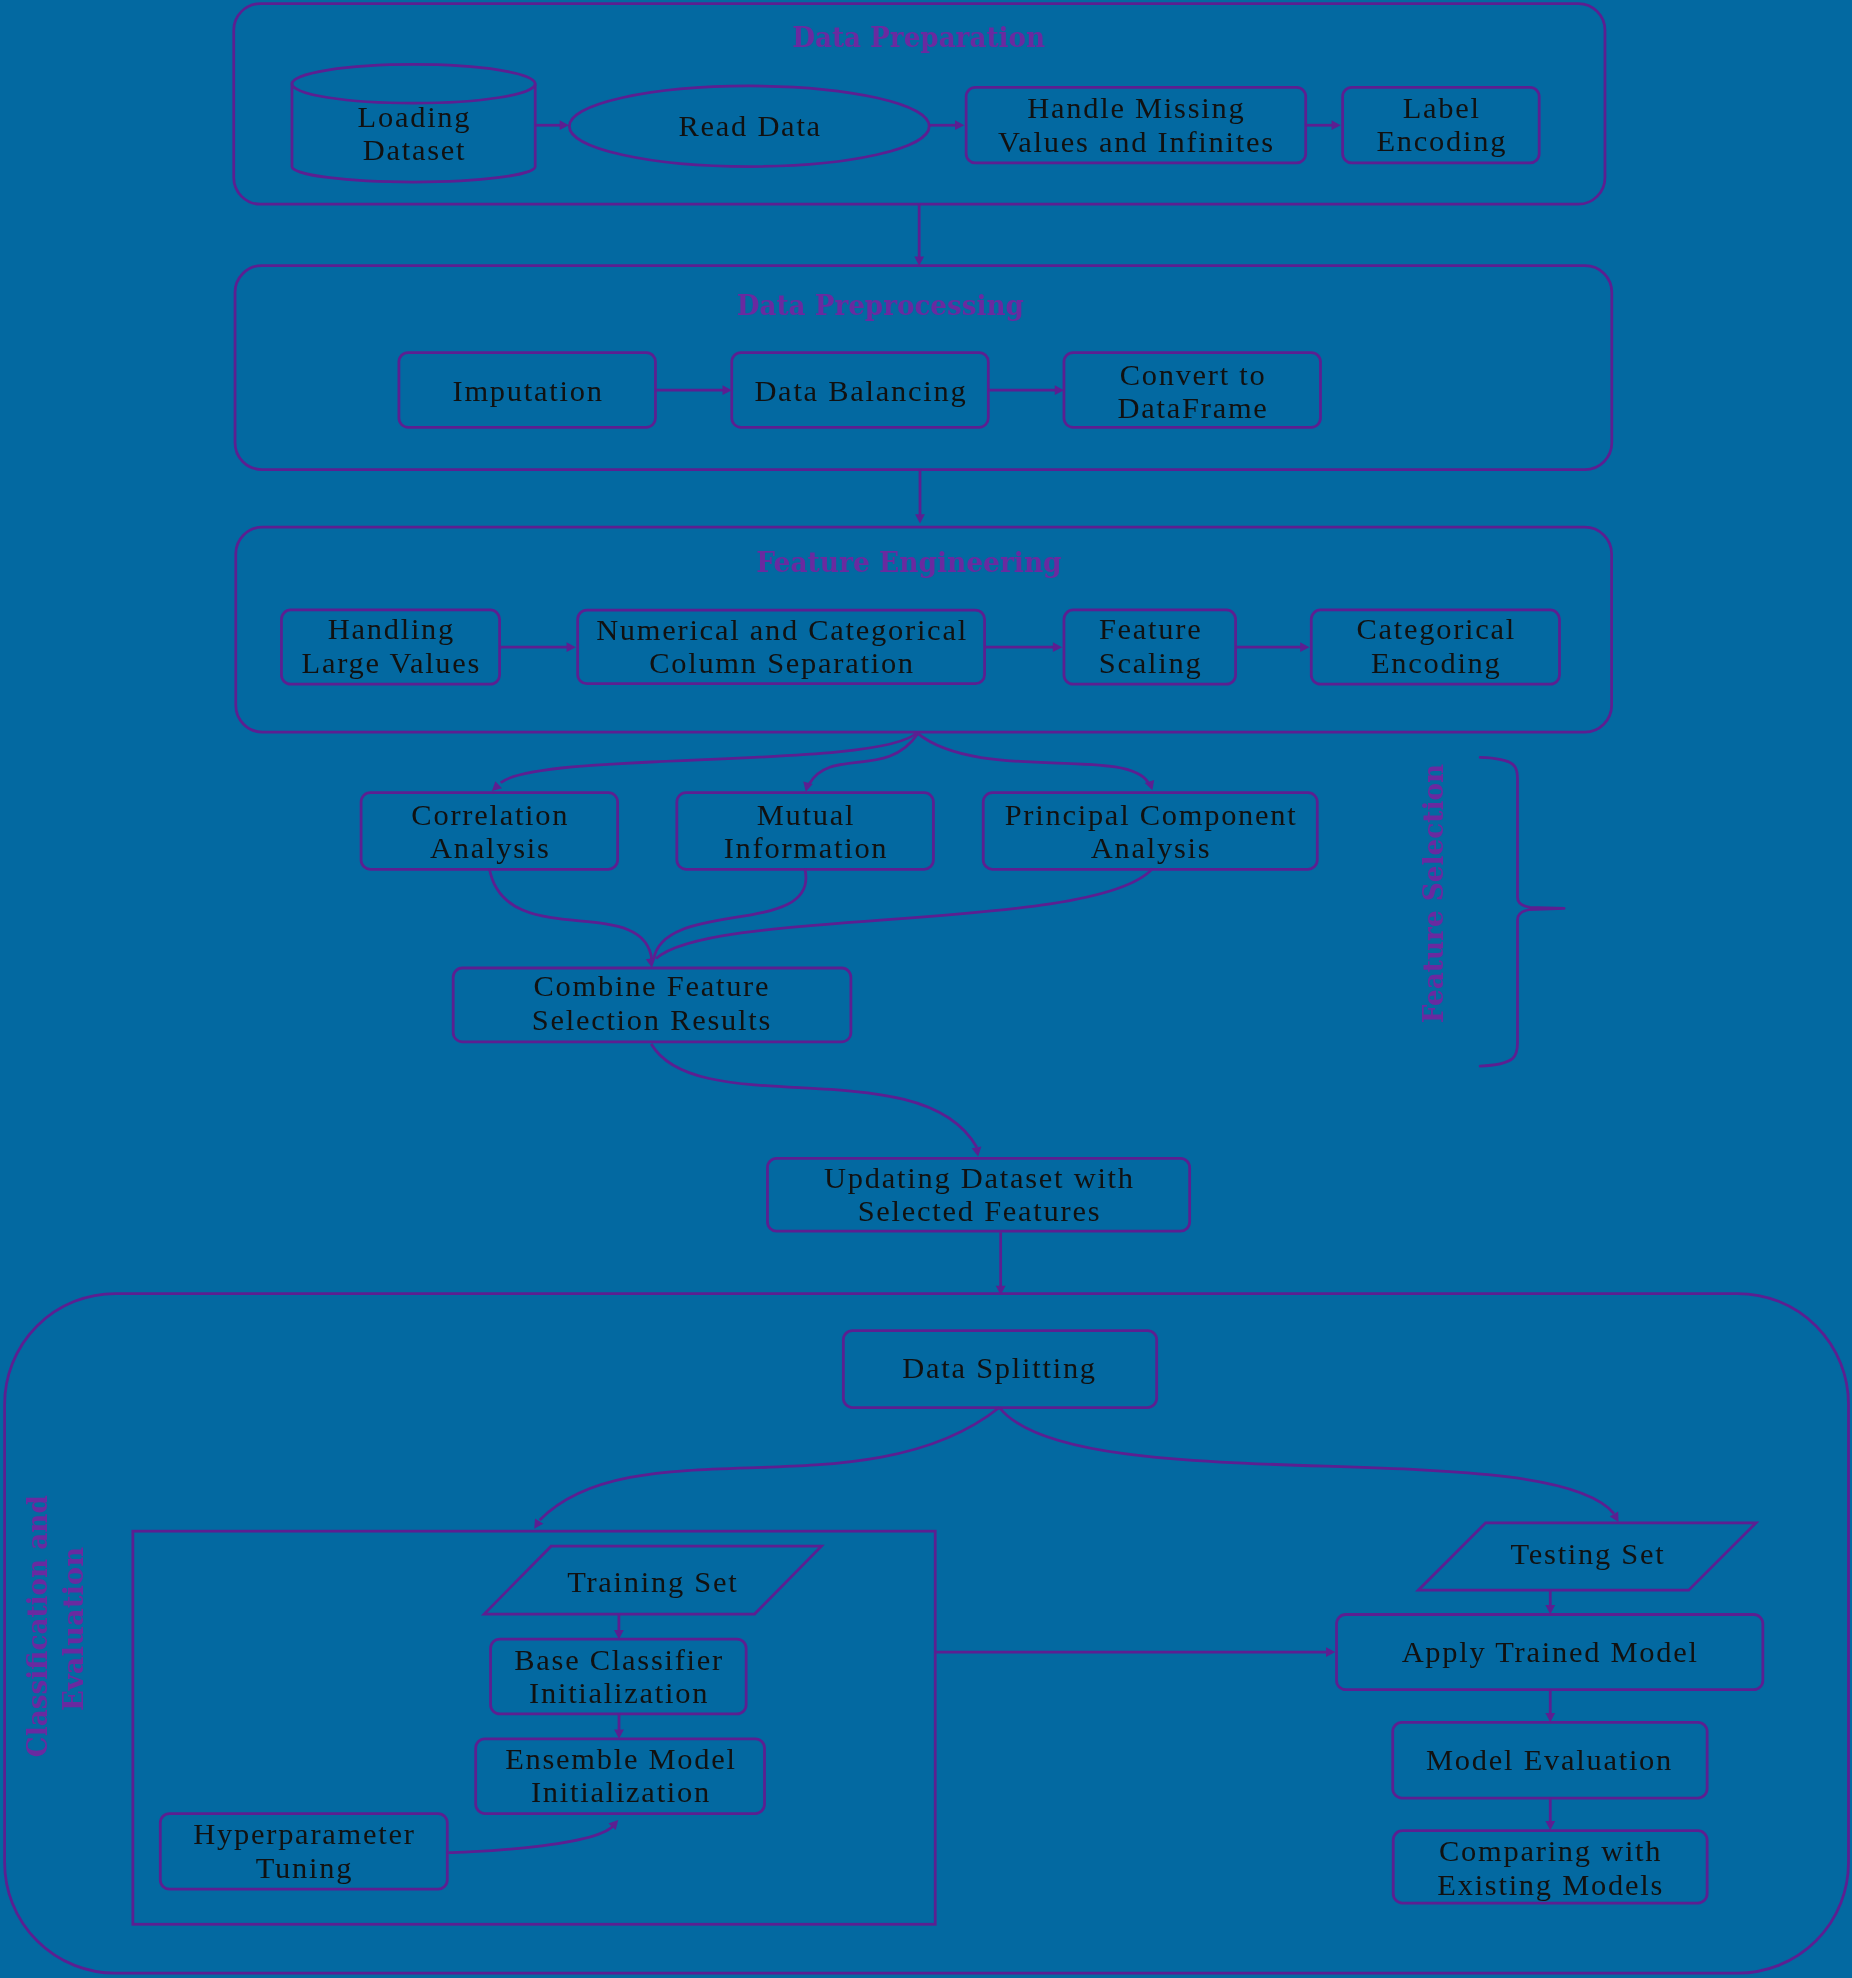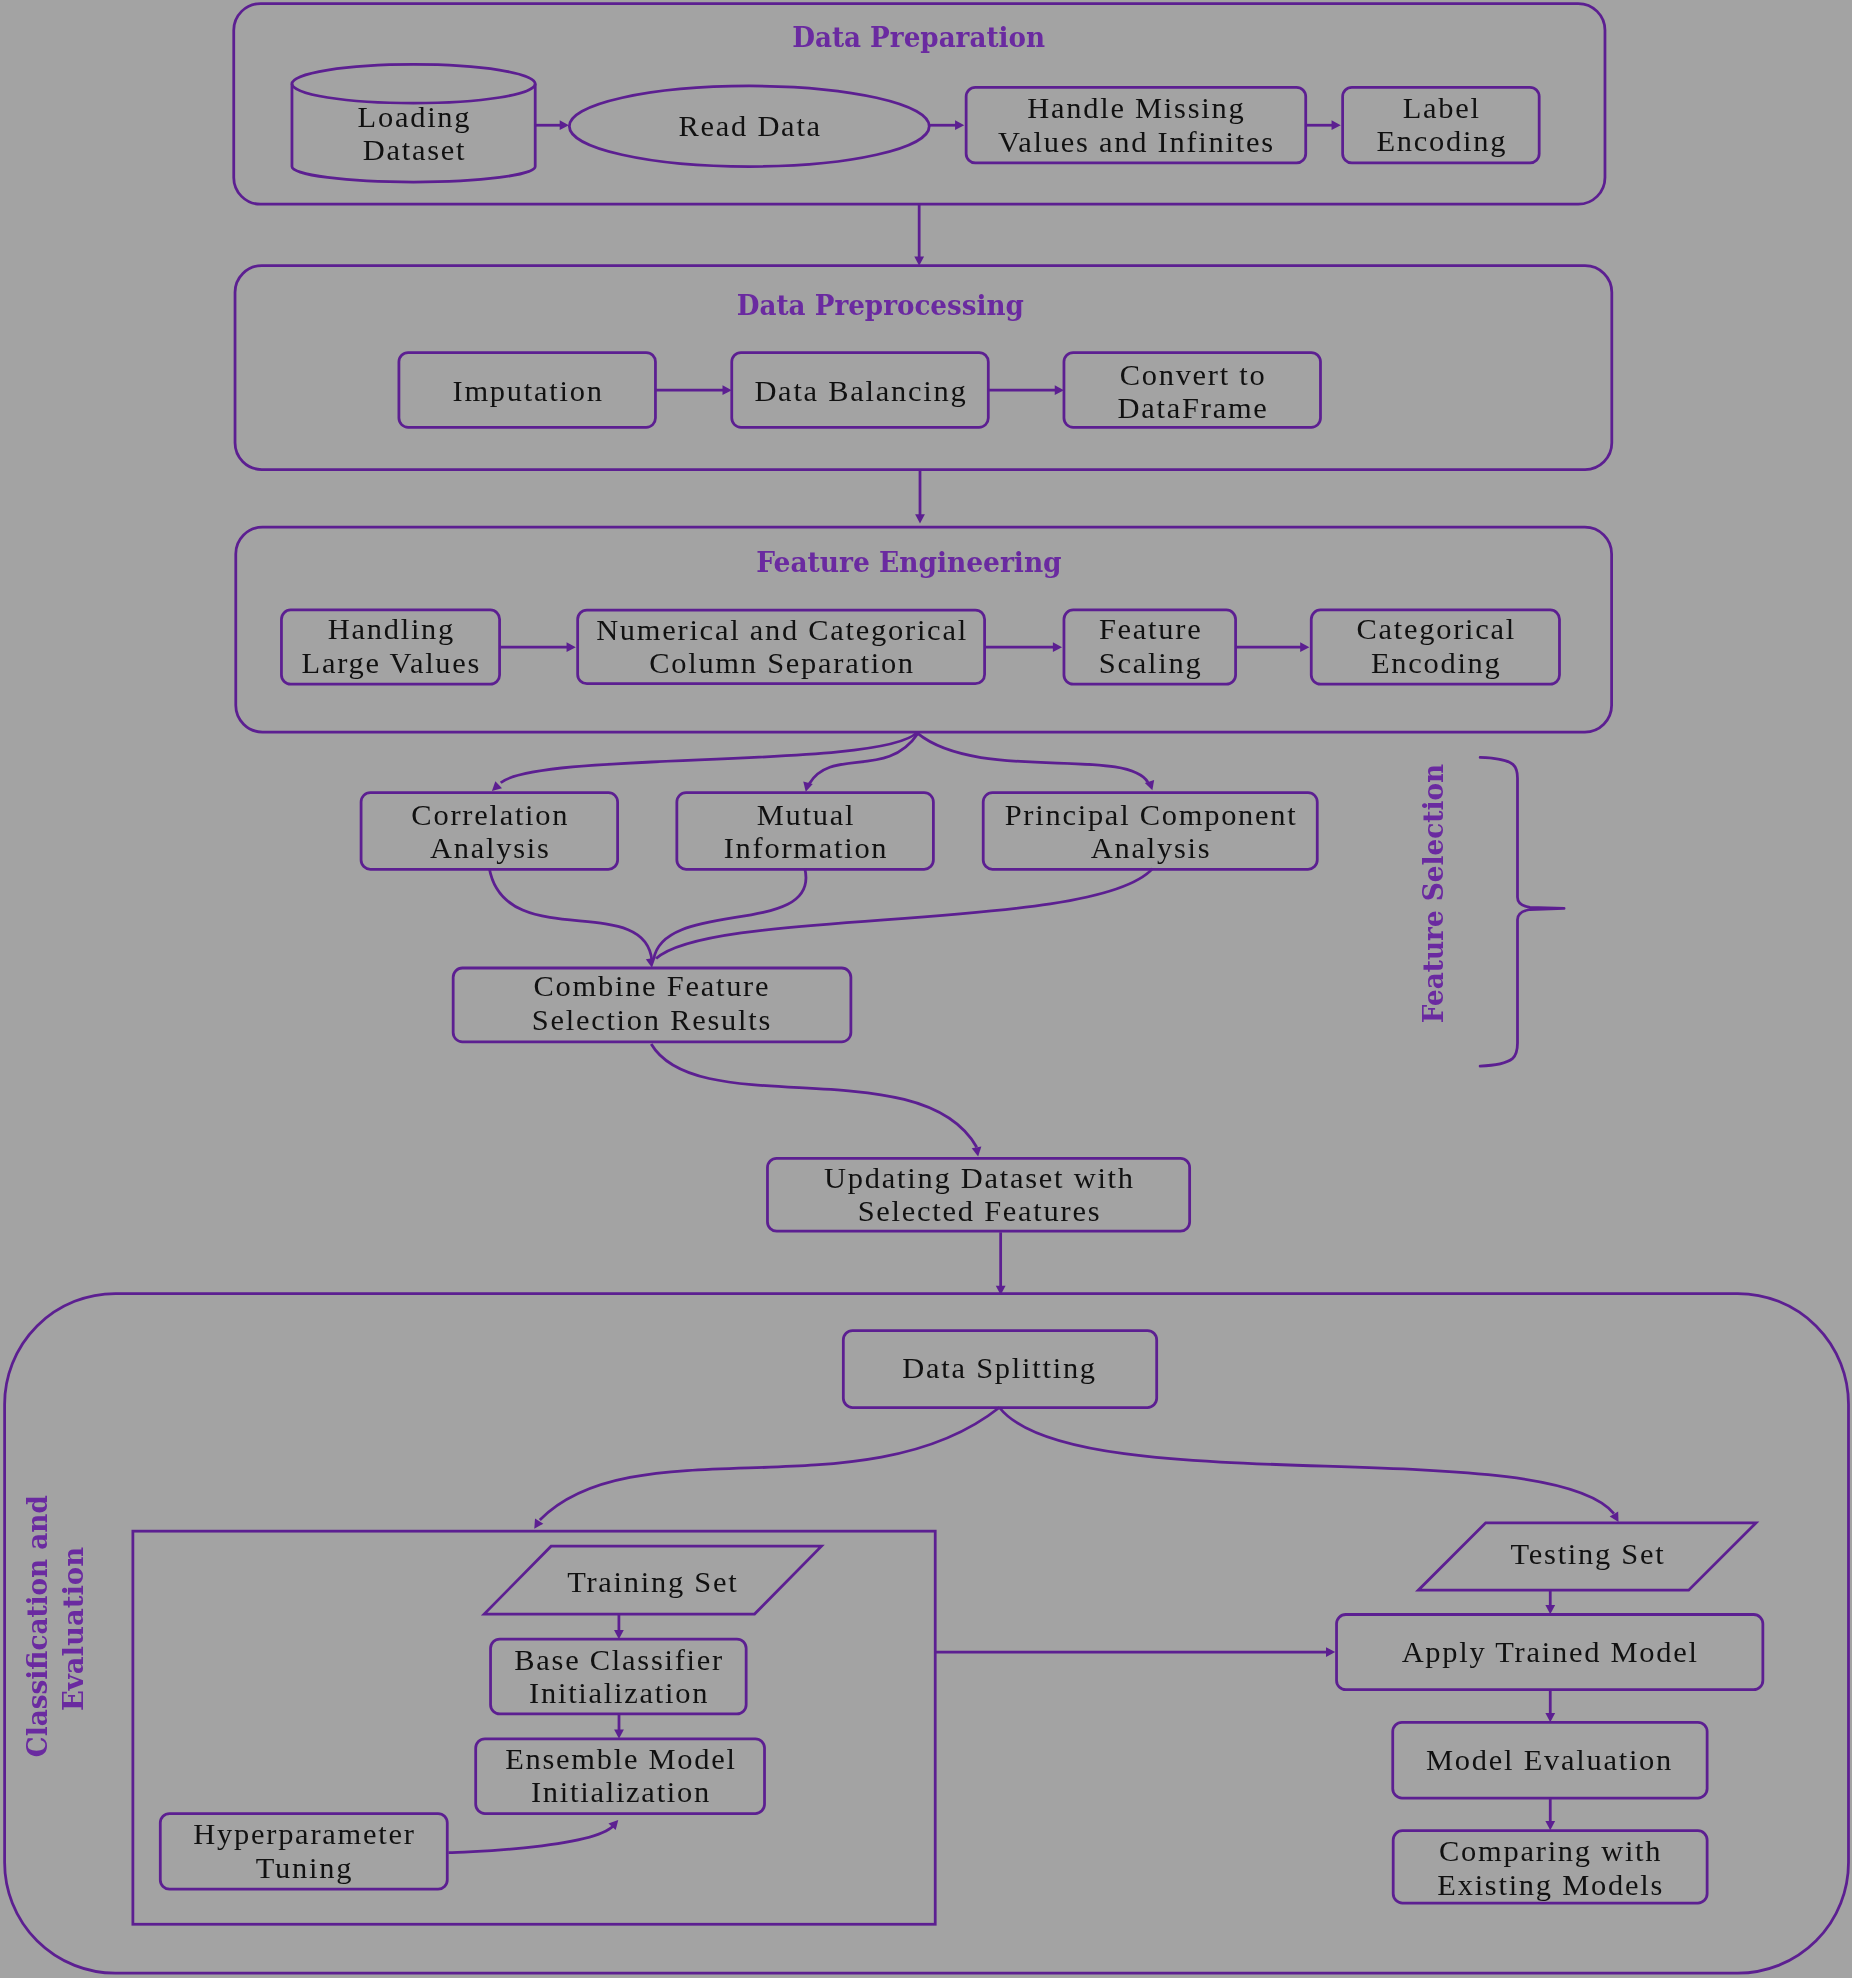--- a/index.html
+++ b/index.html
@@ -1,18 +1,18 @@
 <!DOCTYPE html>
 <html style="font-size:14.8px"><head>
 <meta charset="utf-8">
 
 <style>
   html,body{margin:0;padding:0;background:#ffffff;}
   body{width:1852px;height:1979px;overflow:hidden;font-family:"Liberation Serif",serif;}
-  #canvas{position:relative;width:1852px;height:1979px;background:#a3a3a3;}
+  #canvas{position:relative;width:1852px;height:1979px;background:#0369a1;}
   svg#flow{position:absolute;left:0;top:0;width:1852px;height:1979px;display:block;}
   .shape{fill:none;stroke:#5C1F91;stroke-width:3.0;}
   .conn{fill:none;stroke:#5C1F91;stroke-width:3.0;}
   .arrowhead{fill:#5C1F91;stroke:none;}
   text{fill:#111;font-family:"Liberation Serif",serif;}
   .nt{letter-spacing:1.9px;text-anchor:middle;}
   .stage{fill:#6A2AA0;font-family:"DejaVu Serif",serif;font-weight:bold;text-anchor:middle;}
 </style>
 </head>
 <body>

